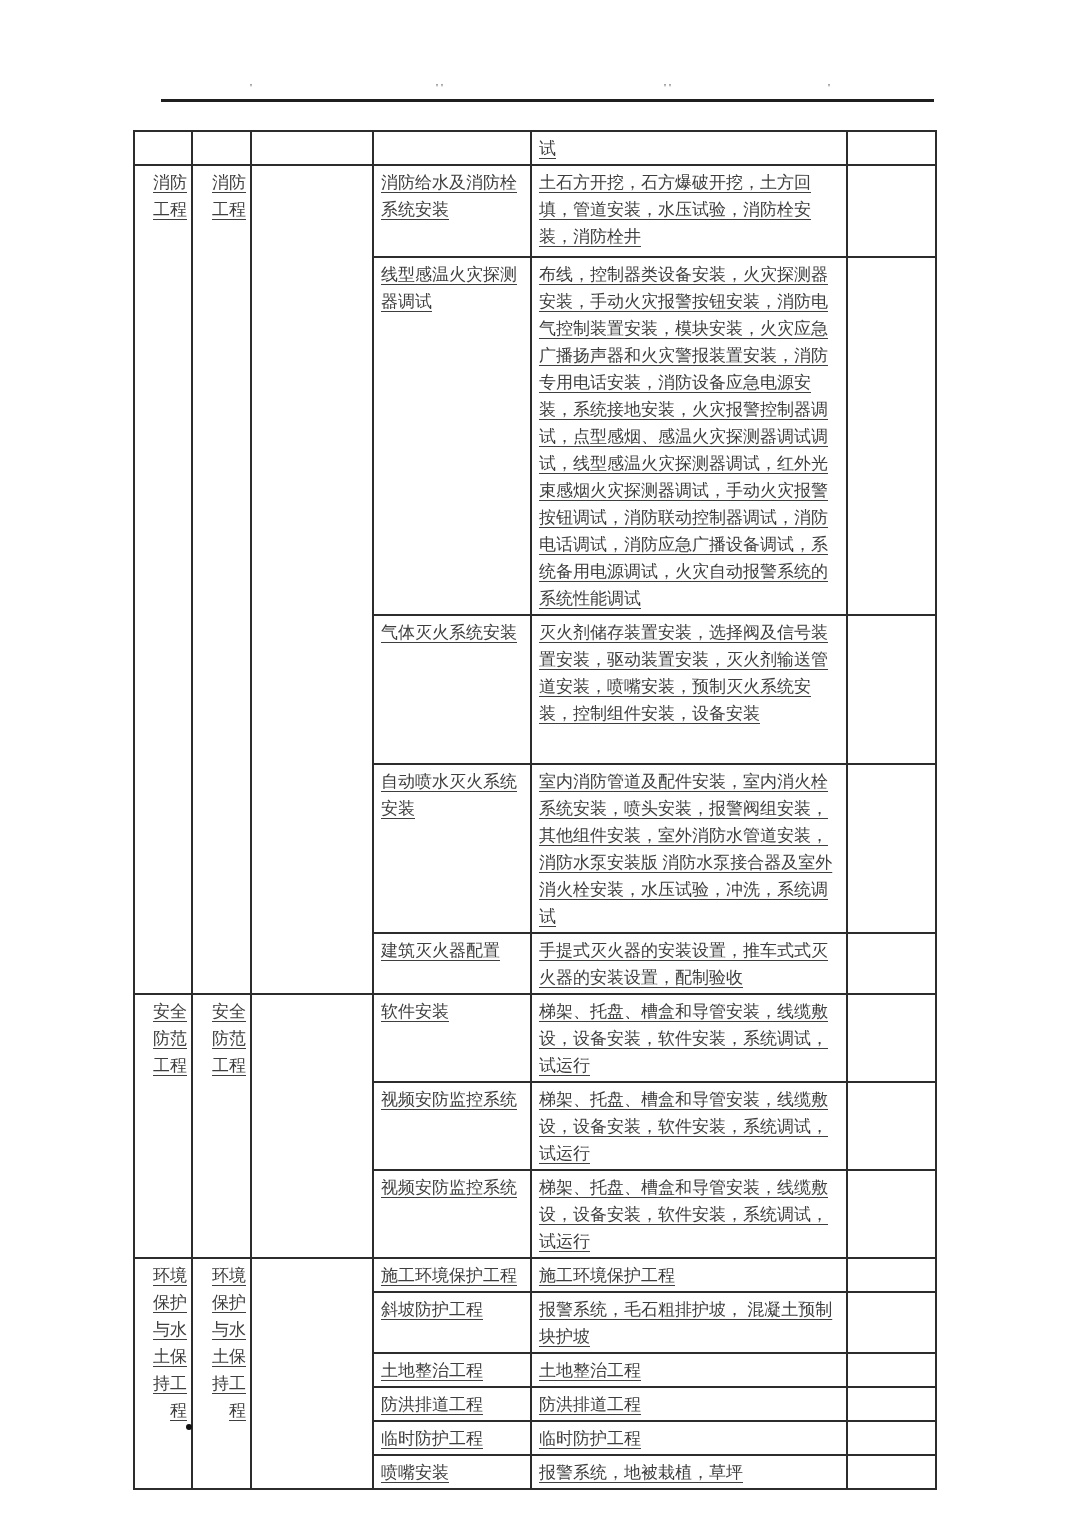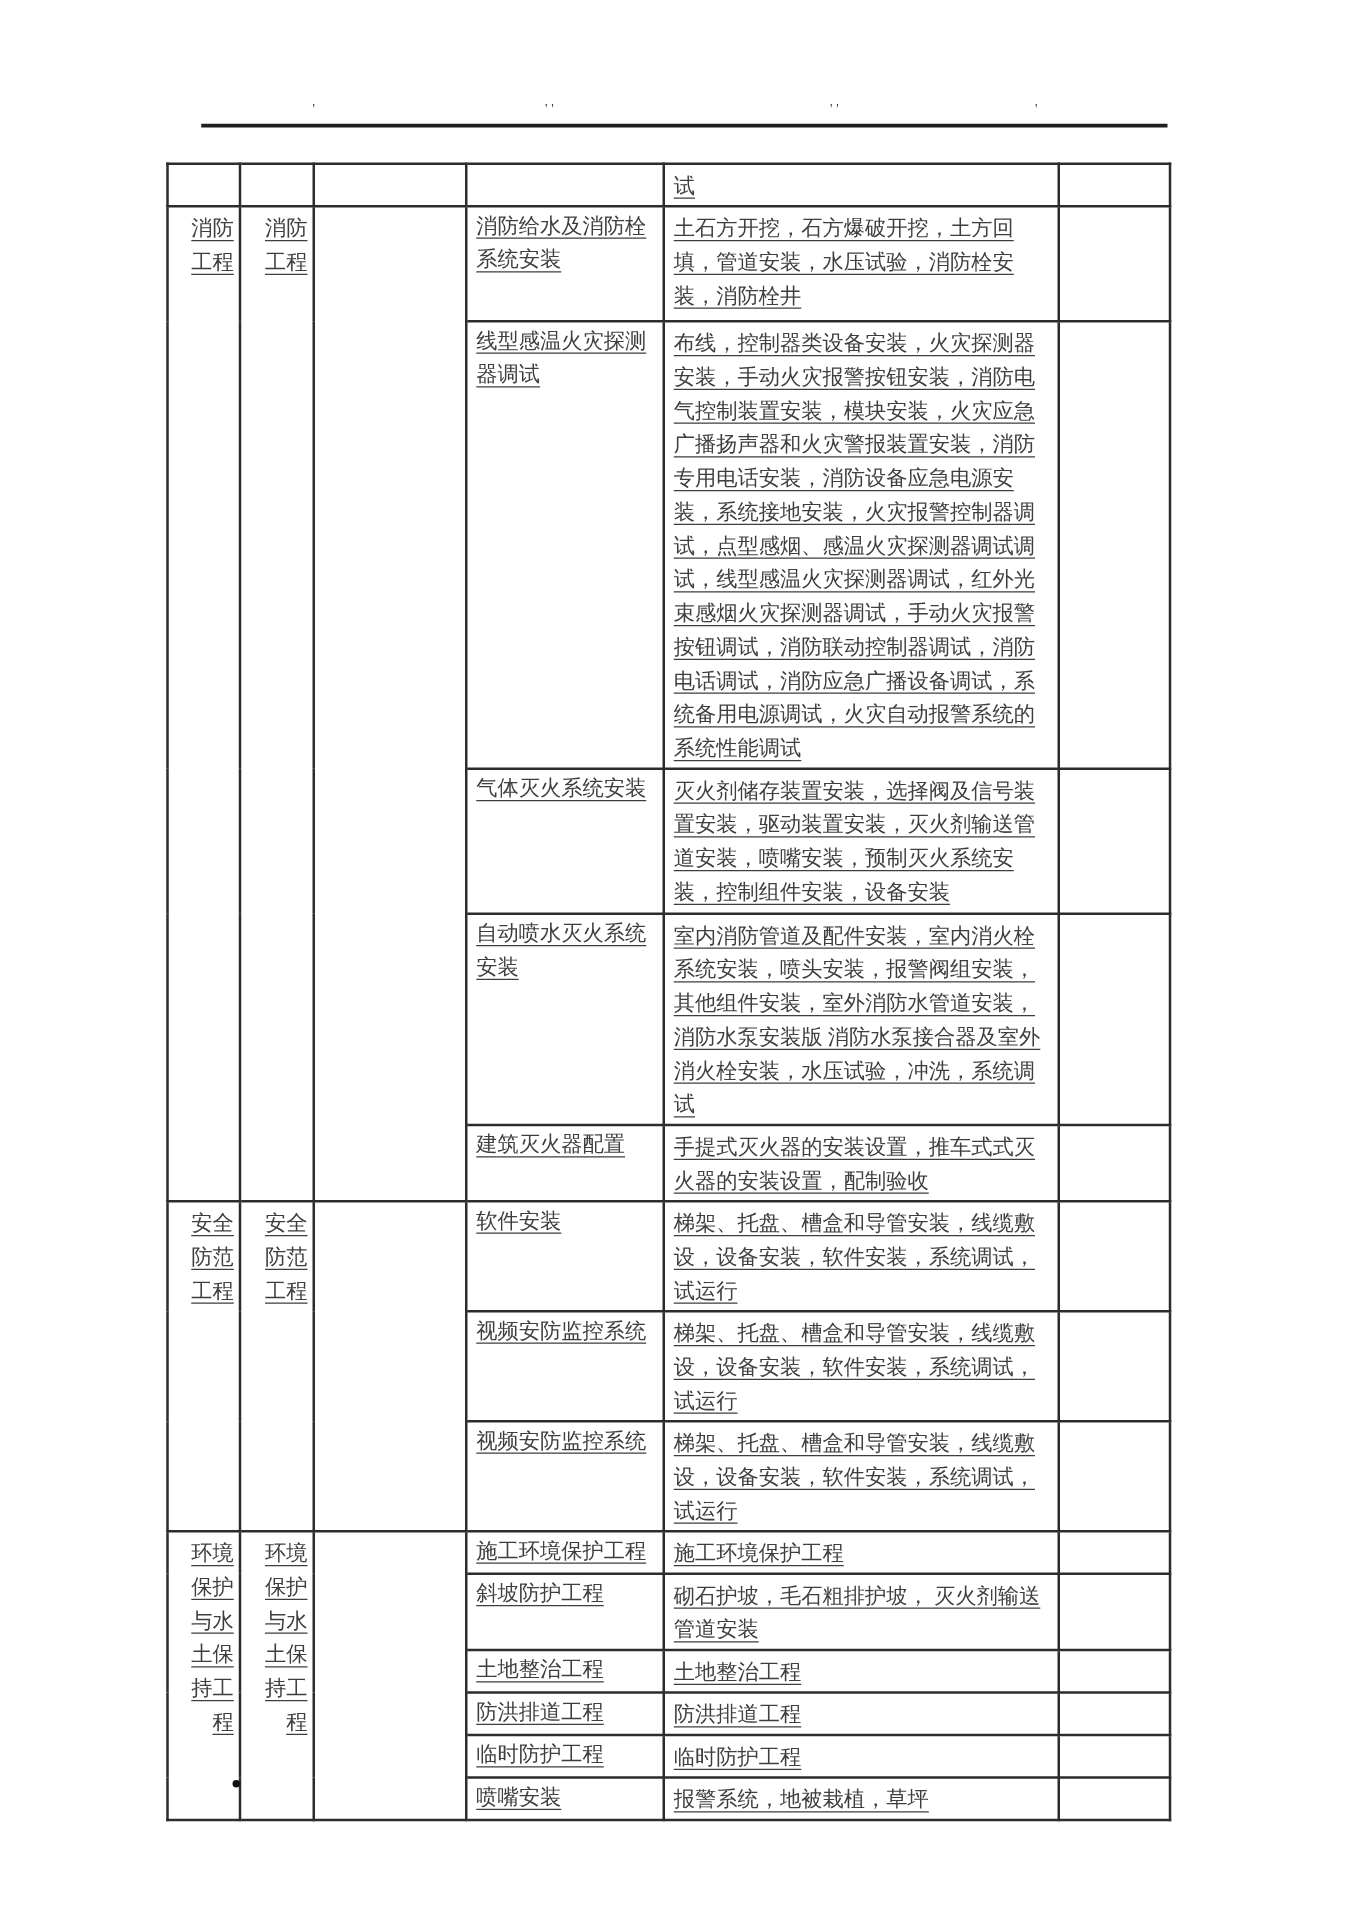--- a/index.html
+++ b/index.html
@@ -60,21 +60,20 @@
   td.cat {
     line-height: 33px;
     padding-top: 5px;
     padding-left: 10px;
     padding-right: 4px;
     text-align: right;
   }
   td.item {
     padding-left: 9px;
     padding-right: 6px;
-    font-family: Liberation Mono, monospace;
   }
   .ut {
     text-decoration: underline;
     text-decoration-thickness: 1px;
     text-underline-offset: 4px;
   }
   .stray-dot {
     position: absolute;
     left: 186px;
     top: 1424px;
@@ -121,21 +120,21 @@
       <td rowspan="5"></td>
       <td class="item ut">消防给水及消防栓系统安装</td>
       <td class="ut">土石方开挖，石方爆破开挖，土方回填，管道安装，水压试验，消防栓安装，消防栓井</td>
       <td></td>
     </tr>
     <tr style="height:338px">
       <td class="item ut">线型感温火灾探测器调试</td>
       <td class="ut">布线，控制器类设备安装，火灾探测器安装，手动火灾报警按钮安装，消防电气控制装置安装，模块安装，火灾应急广播扬声器和火灾警报装置安装，消防专用电话安装，消防设备应急电源安装，系统接地安装，火灾报警控制器调试，点型感烟、感温火灾探测器调试调试，线型感温火灾探测器调试，红外光束感烟火灾探测器调试，手动火灾报警按钮调试，消防联动控制器调试，消防电话调试，消防应急广播设备调试，系统备用电源调试，火灾自动报警系统的系统性能调试</td>
       <td></td>
     </tr>
-    <tr style="height:116px">
+    <tr style="height:149px">
       <td class="item ut">气体灭火系统安装</td>
       <td class="ut">灭火剂储存装置安装，选择阀及信号装置安装，驱动装置安装，灭火剂输送管道安装，喷嘴安装，预制灭火系统安装，控制组件安装，设备安装</td>
       <td></td>
     </tr>
     <tr style="height:141px">
       <td class="item ut">自动喷水灭火系统安装</td>
       <td class="ut">室内消防管道及配件安装，室内消火栓系统安装，喷头安装，报警阀组安装，其他组件安装，室外消防水管道安装，消防水泵安装版 消防水泵接合器及室外消火栓安装，水压试验，冲洗，系统调试</td>
       <td></td>
     </tr>
     <tr style="height:57px">
@@ -166,21 +165,21 @@
     <tr style="height:28px">
       <td class="cat ut" rowspan="6">环境保护与水土保持工程</td>
       <td class="cat ut" rowspan="6">环境保护与水土保持工程</td>
       <td rowspan="6"></td>
       <td class="item ut">施工环境保护工程</td>
       <td class="ut">施工环境保护工程</td>
       <td></td>
     </tr>
     <tr style="height:57px">
       <td class="item ut">斜坡防护工程</td>
-      <td class="ut">砌石护坡，毛石粗排护坡， 灭火剂输送管道安装</td>
+      <td class="ut">报警系统，毛石粗排护坡， 混凝土预制块护坡</td>
       <td></td>
     </tr>
     <tr style="height:32px">
       <td class="item ut">土地整治工程</td>
       <td class="ut">土地整治工程</td>
       <td></td>
     </tr>
     <tr style="height:28px">
       <td class="item ut">防洪排道工程</td>
       <td class="ut">防洪排道工程</td>

